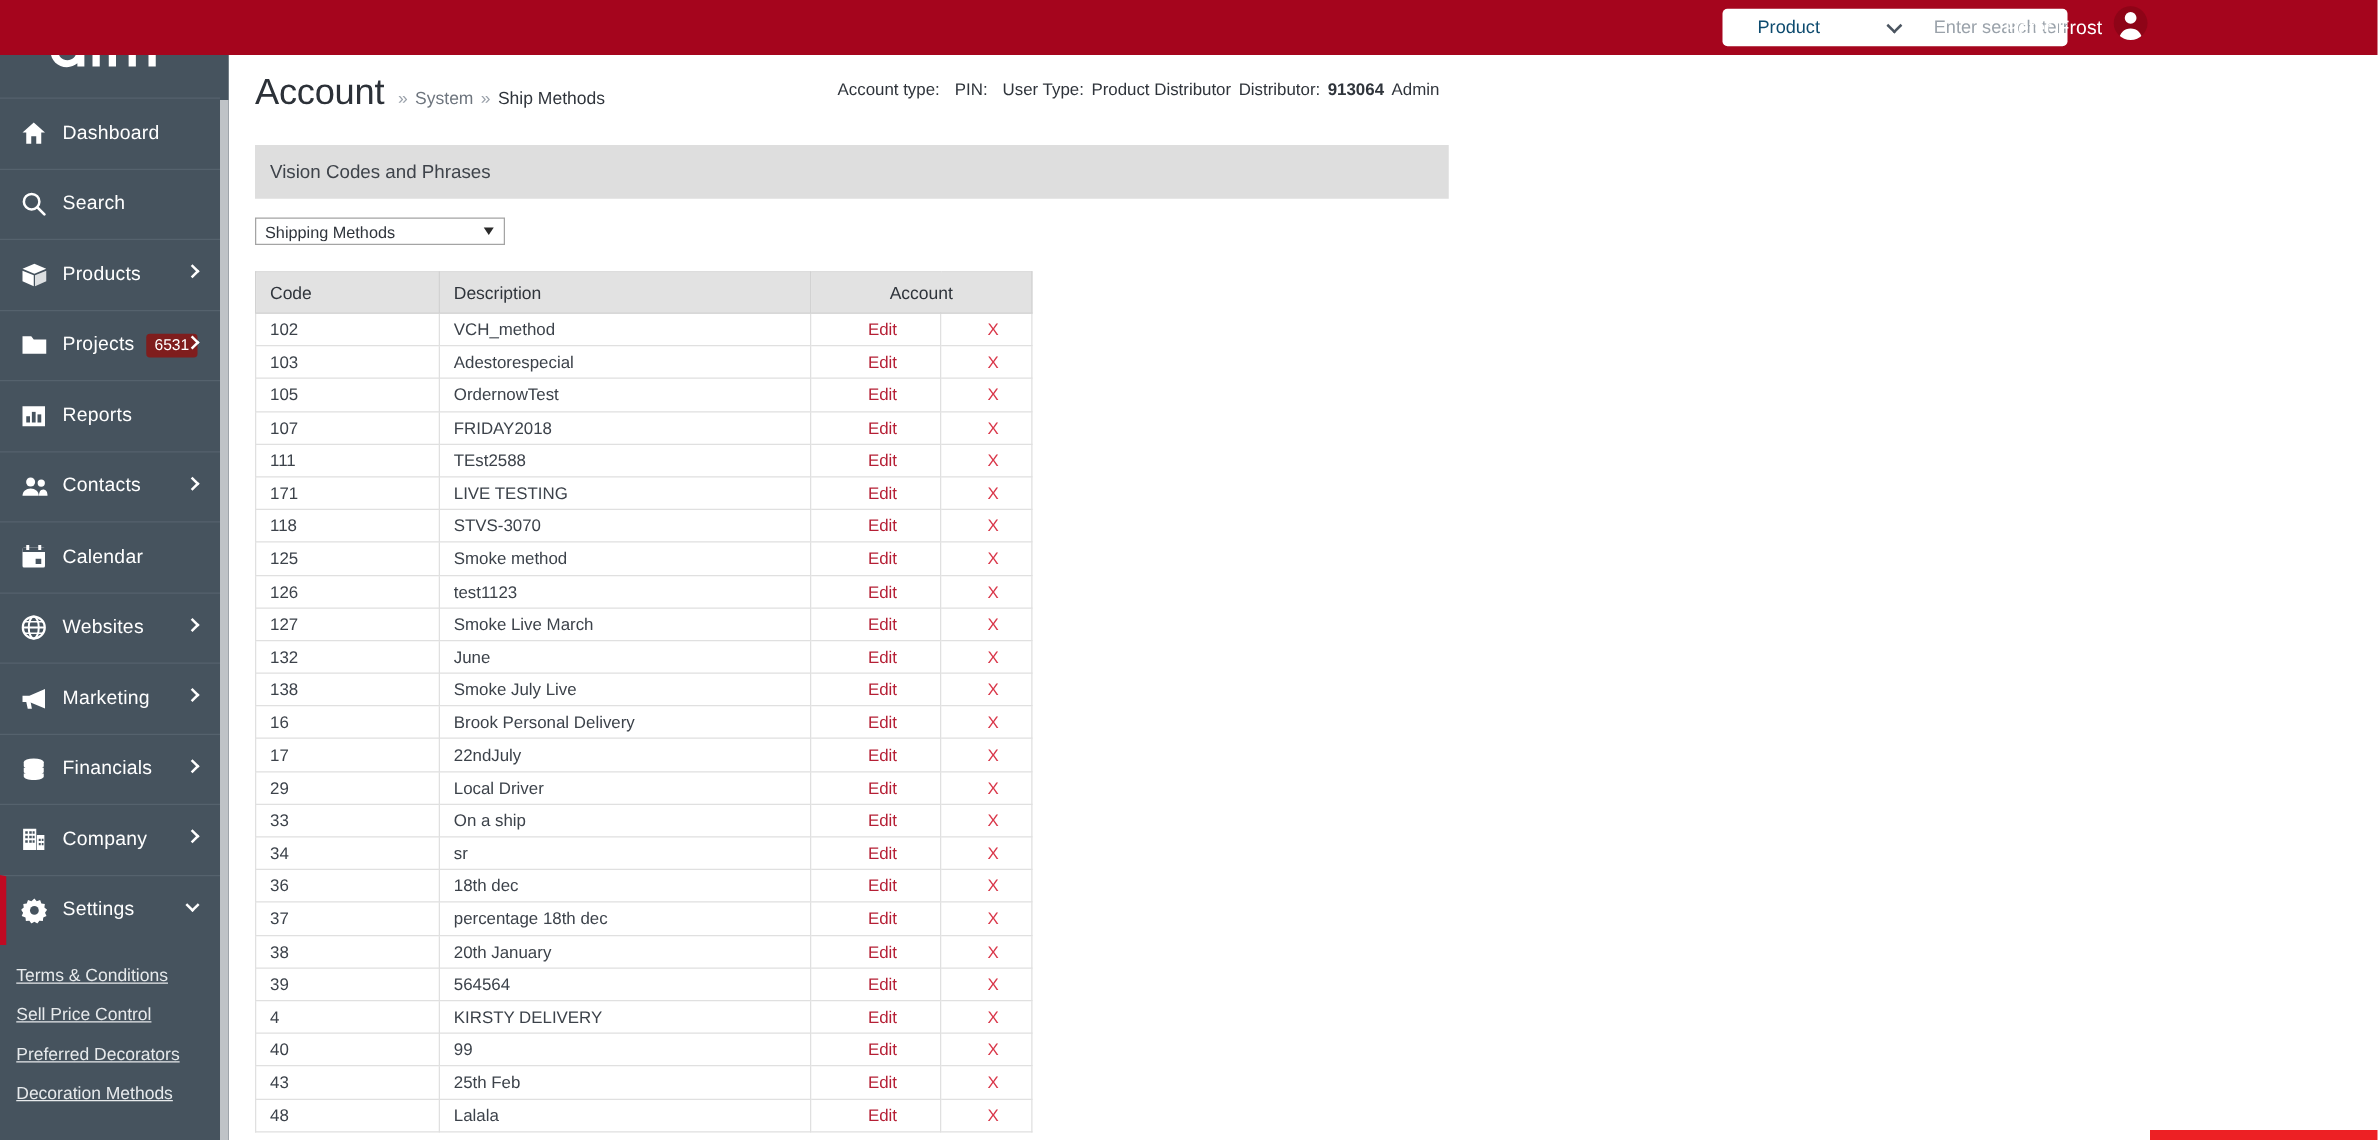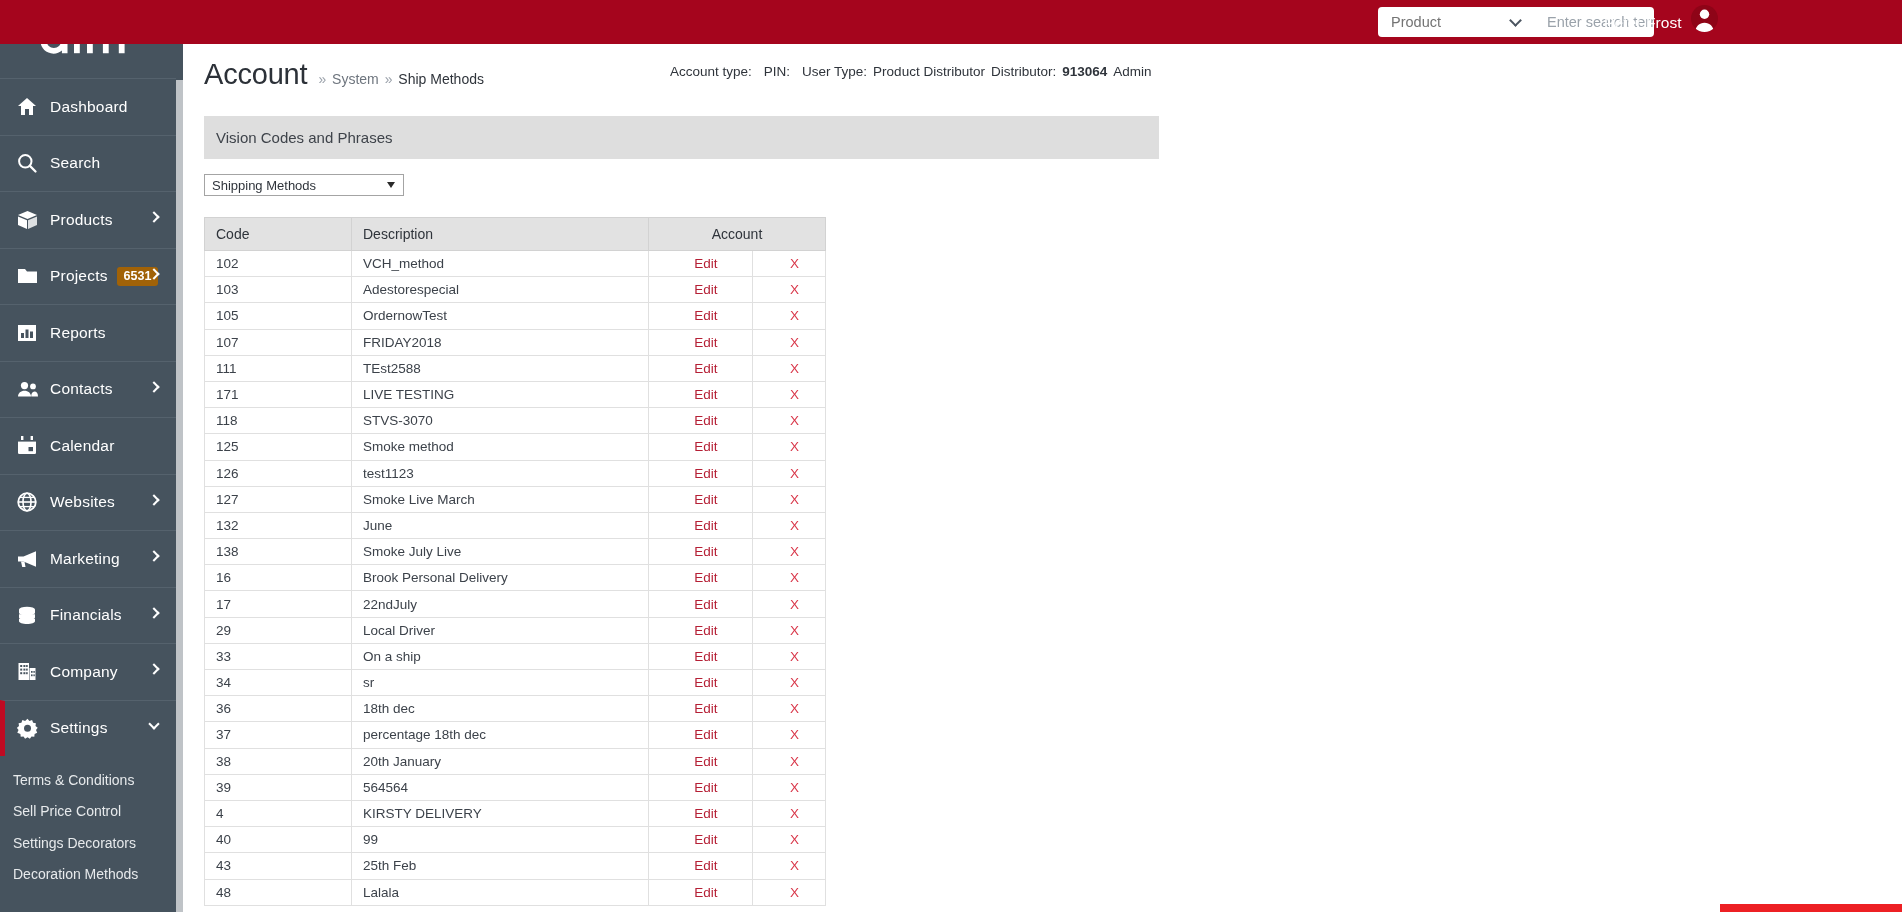--- a/index.html
+++ b/index.html
@@ -23,22 +23,22 @@
     width: 276px; height: 30px;
     background: #ffffff;
     border-radius: 4px;
     display: flex; align-items: center;
     overflow: hidden;
   }
   .search-select {
     width: 158px; height: 30px;
     border: none; outline: none; background: transparent;
     font-family: "Liberation Sans", sans-serif;
-    font-size: 14.5px; color: #737373;
-    padding-left: 13px;
+    font-size: 14.5px; color: #0c4a6e;
+    padding-left: 28px;
     appearance: none; -webkit-appearance: none;
     cursor: pointer;
     position: relative;
   }
   .select-holder { position: relative; width: 158px; height: 30px; }
   .sel-chevron {
     position: absolute; right: 16px; top: 9px;
     width: 9px; height: 9px;
     border-right: 2px solid #4b5560;
     border-bottom: 2px solid #4b5560;
@@ -124,34 +124,35 @@
     border-right: 2.4px solid #ffffff;
     border-top: 2.4px solid #ffffff;
     transform: rotate(45deg);
   }
   .nav-chevron.down {
     transform: rotate(135deg);
     top: 19px;
   }
   .nav-item.active { border-left: 5px solid #c00a22; padding-left: 12px; }
   .badge {
-    background: #a16207; color: #ffffff;
-    font-size: 12.5px; font-weight: bold;
+    background: #7f1d1d; color: #ffffff;
+    font-size: 12.5px; font-weight: normal;
     border-radius: 3px;
     padding: 2px 7px 3px 7px;
     margin-left: 9px;
     font-family: "Liberation Sans", sans-serif;
   }
   .sub-item {
     height: 31.5px; width: 176px;
     display: flex; align-items: center;
     padding-left: 13px;
     color: #e7eaec; font-size: 14px;
     font-family: "Liberation Sans", sans-serif;
     cursor: pointer;
+    text-decoration: underline;
   }
   .sub-first { margin-top: 8px; }
   .sb-track {
     position: absolute; top: 80px; left: 176px;
     width: 7px; height: 832px;
     background: #bfc3c7;
     border-radius: 0;
     z-index: 25;
   }
 
@@ -451,21 +452,21 @@
       <span class="nav-chevron down"></span>
     </div>
 
     <div class="sub-item sub-first">
       <span>Terms &amp; Conditions</span>
     </div>
     <div class="sub-item">
       <span>Sell Price Control</span>
     </div>
     <div class="sub-item">
-      <span>Settings Decorators</span>
+      <span>Preferred Decorators</span>
     </div>
     <div class="sub-item">
       <span>Decoration Methods</span>
     </div>
 
   </div>
 
   <div class="sb-track"></div>
 </div>
 

